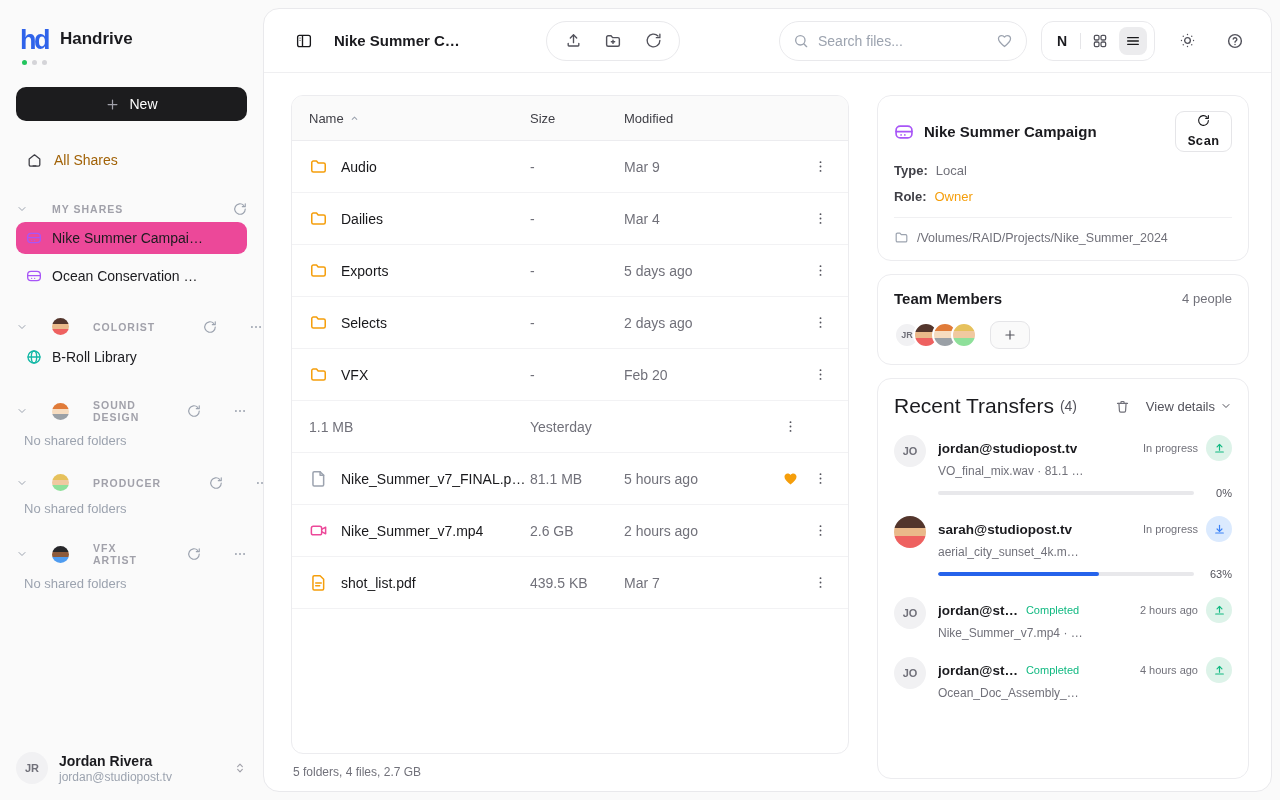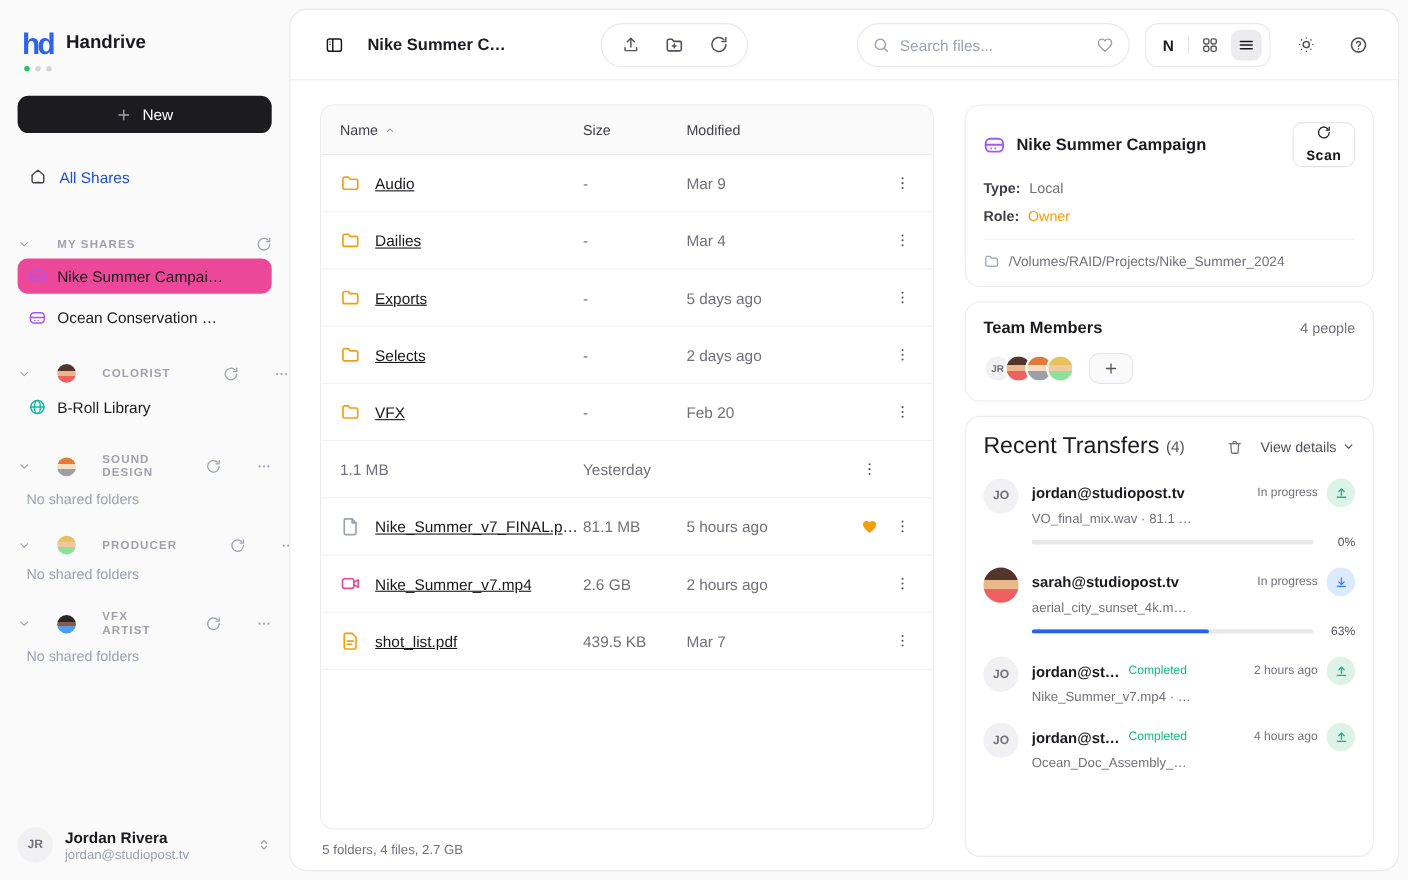--- a/index.html
+++ b/index.html
@@ -13,21 +13,21 @@
   .brand { display:flex; align-items:flex-start; gap:12px; padding:22px 20px 0 20px; }
   .logo-col { display:flex; flex-direction:column; align-items:center; }
   .logo-mark { font-size:27px; font-weight:bold; letter-spacing:-2.5px; color:#2f63ea; line-height:36px; }
   .logo-dots { display:flex; gap:5px; margin-top:2px; }
   .logo-dots i { width:5px; height:5px; border-radius:50%; background:#d4d4d8; }
   .logo-dots i.on { background:#22c55e; }
   .brand-name { font-size:17px; font-weight:bold; margin-top:7px; }
   .new-btn { margin:22px 16px 0; height:34px; background:#1c1c1e; color:#fff; border:none; border-radius:10px;
              display:flex; align-items:center; justify-content:center; gap:9px; font-size:14px; cursor:pointer; }
   .new-btn .ic { color:#a1a1aa; }
-  .nav-item { margin:24px 16px 13px; padding:7px 10px; display:flex; align-items:center; gap:11px; border-radius:8px; font-size:14px; color:#1d4ed8; }
+  .nav-item { margin:24px 16px 0; padding:7px 10px; display:flex; gap:11px; border-radius:8px; font-size:14px; color:#a16207; }
   .sec-head { display:flex; align-items:center; gap:24px; margin:26px 16px 0; color:#9ca3af; }
   .sec-label { font-size:10.5px; letter-spacing:1px; font-weight:bold; color:#a1a1aa; }
   .sec-head .spacer { flex:1; }
   .share-item { margin:6px 16px 0; padding:8px 10px; display:flex; align-items:center; gap:10px; border-radius:9px; font-size:14px; }
   .share-item.active { background:#ec4899; }
   .empty-note { margin:10px 16px 0 24px; font-size:13px; color:#9ca3af; }
   .avatar { border-radius:50%; flex:none; border:0; }
   .av-colorist { background:linear-gradient(180deg,#53352c 0%,#53352c 36%,#eab98a 36%,#eab98a 62%,#ee6160 62%); }
   .av-sound    { background:linear-gradient(180deg,#e07b39 0%,#e07b39 34%,#f6dcc0 34%,#f6dcc0 62%,#9aa0a6 62%); }
   .av-producer { background:linear-gradient(180deg,#e6c15c 0%,#e6c15c 34%,#f0c9a0 34%,#f0c9a0 62%,#8ee09a 62%); }
@@ -62,21 +62,21 @@
 
   
   .main-body { flex:1; display:flex; gap:28px; padding:22px 22px 12px 27px; min-height:0; }
   .files-panel { flex:1; display:flex; flex-direction:column; min-width:0; }
   .files-table { flex:1; border:1px solid #ececef; border-radius:12px; overflow:hidden; display:flex; flex-direction:column; background:#fff; }
   .trow { display:grid; grid-template-columns:minmax(0,1fr) 94px 150px 32px 28px; align-items:center; padding:0 14px 0 17px; }
   .thead { height:45px; background:#fafafa; border-bottom:1px solid #ececef; font-size:13px; color:#3f3f46; }
   .th-name { display:flex; align-items:center; gap:5px; }
   .frow { height:52px; border-bottom:1px solid #f2f2f4; cursor:pointer; }
   .fname { display:flex; align-items:center; gap:13px; min-width:0; font-size:14px; color:#18181b; }
-  .fname span { white-space:nowrap; overflow:hidden; text-overflow:ellipsis;text-decoration:underline; }
+  .fname span { white-space:nowrap; overflow:hidden; text-overflow:ellipsis; }
   .fsize,.fmod { font-size:14px; color:#71717a; }
   .kebab { color:#52525b; display:flex; justify-content:center; cursor:pointer; }
   .heart-slot { display:flex; justify-content:center; }
   .files-footer { padding:11px 2px 0; font-size:12px; color:#71717a; flex:none; }
 
   
   .right-panel { width:372px; flex:none; display:flex; flex-direction:column; gap:13px; }
   .card { border:1px solid #ececef; border-radius:14px; background:#fff; padding:15px 16px; }
   .card-head { display:flex; align-items:center; gap:10px; }
   .card-title { font-size:15px; font-weight:bold; }

